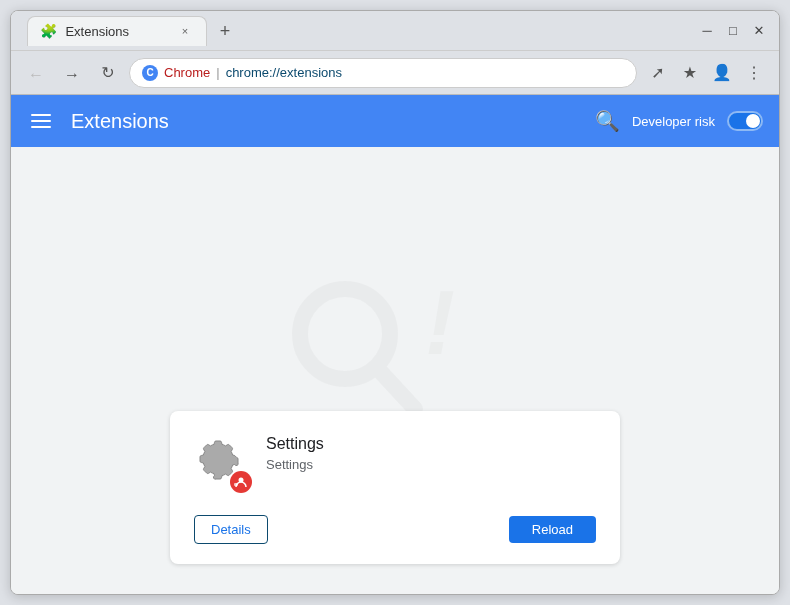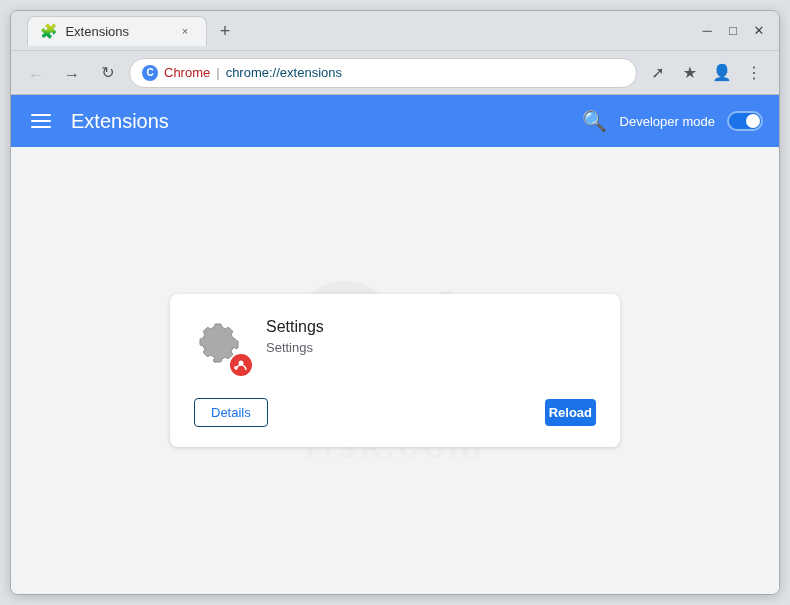--- a/index.html
+++ b/index.html
@@ -223,21 +223,21 @@
       border-radius: 50%;
       top: 1px;
       right: 1px;
       transition: left 0.2s;
     }
     
     .main-content {
       flex: 1;
       background: #f1f3f4;
       display: flex;
-      align-items: center;
+      align-items: flex-end;
       justify-content: center;
       padding: 30px 20px;
       position: relative;
       overflow: hidden;
     }
     
     .watermark {
       position: absolute;
       inset: 0;
       display: flex;
@@ -310,28 +310,28 @@
       padding: 6px 16px;
       border: 1px solid #0c4a6e;
       border-radius: 4px;
       background: white;
       color: #1a73e8;
       font-size: 13px;
       cursor: pointer;
       font-weight: 500;
     }
     .btn-primary {
-      padding: 6px 4px;
+      padding: 6px 23px;
       border: none;
       border-radius: 4px;
       background: #1a73e8;
       color: white;
       font-size: 13px;
       cursor: pointer;
-      font-weight: 700;
+      font-weight: 400;
       margin-left: auto;
     }
   </style>
 </head>
 <body>
 
 <div class="browser-window">
 
   <div class="title-bar">
     <div class="tabs-area">
@@ -371,21 +371,21 @@
 
   <div class="app-header">
     <div class="hamburger">
       <span></span>
       <span></span>
       <span></span>
     </div>
     <span class="header-title">Extensions</span>
     <div class="header-actions">
       <div class="search-icon-btn">🔍</div>
-      <span class="developer-mode-label">Developer mode</span>
+      <span class="developer-mode-label">Developer risk</span>
       <div class="toggle"></div>
     </div>
   </div>
 
   <div class="main-content">
 
     <div class="watermark">
       <svg width="260" height="160" viewBox="0 0 260 160">
 
         <circle cx="80" cy="60" r="45" fill="none" stroke="#999" stroke-width="16"></circle>

